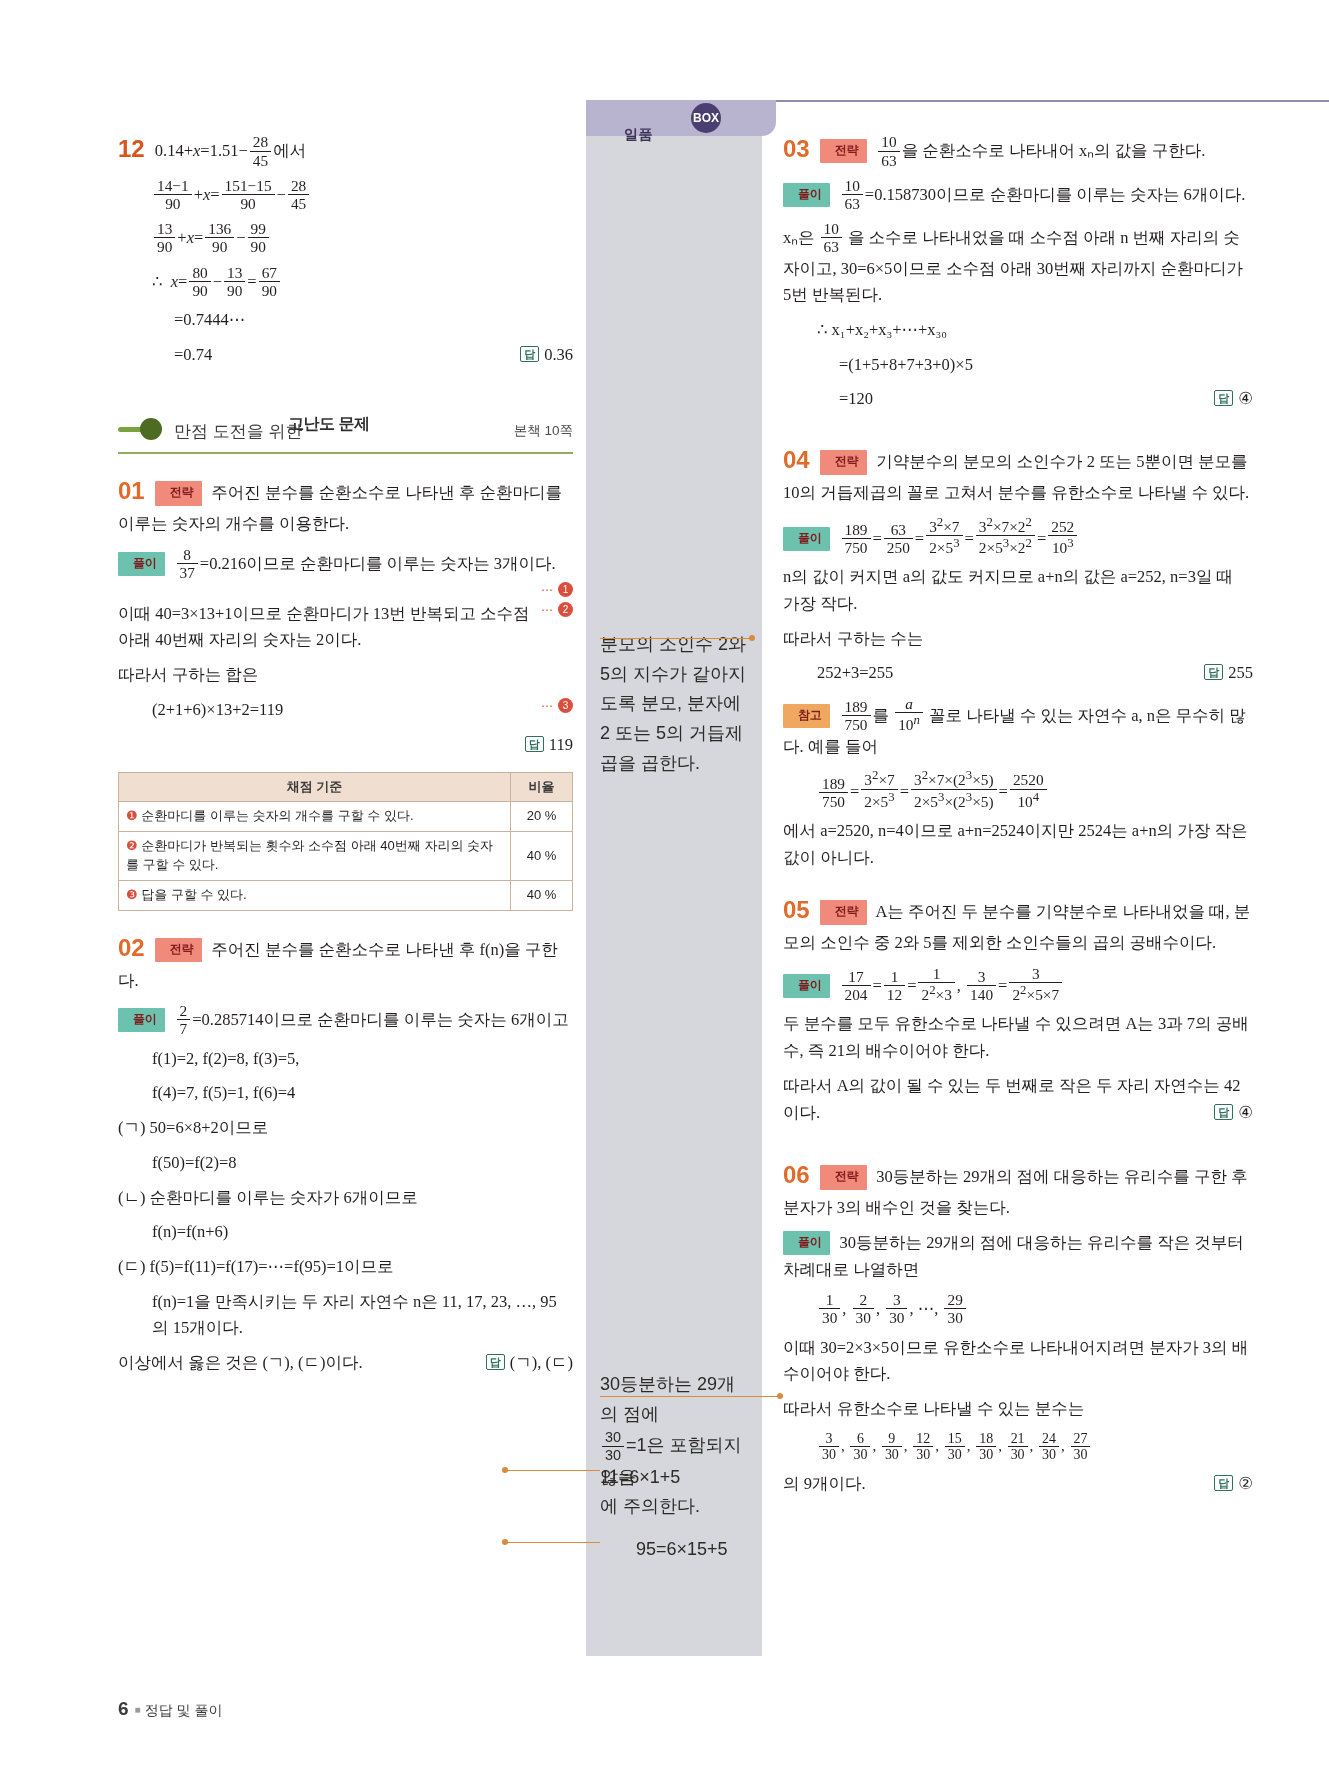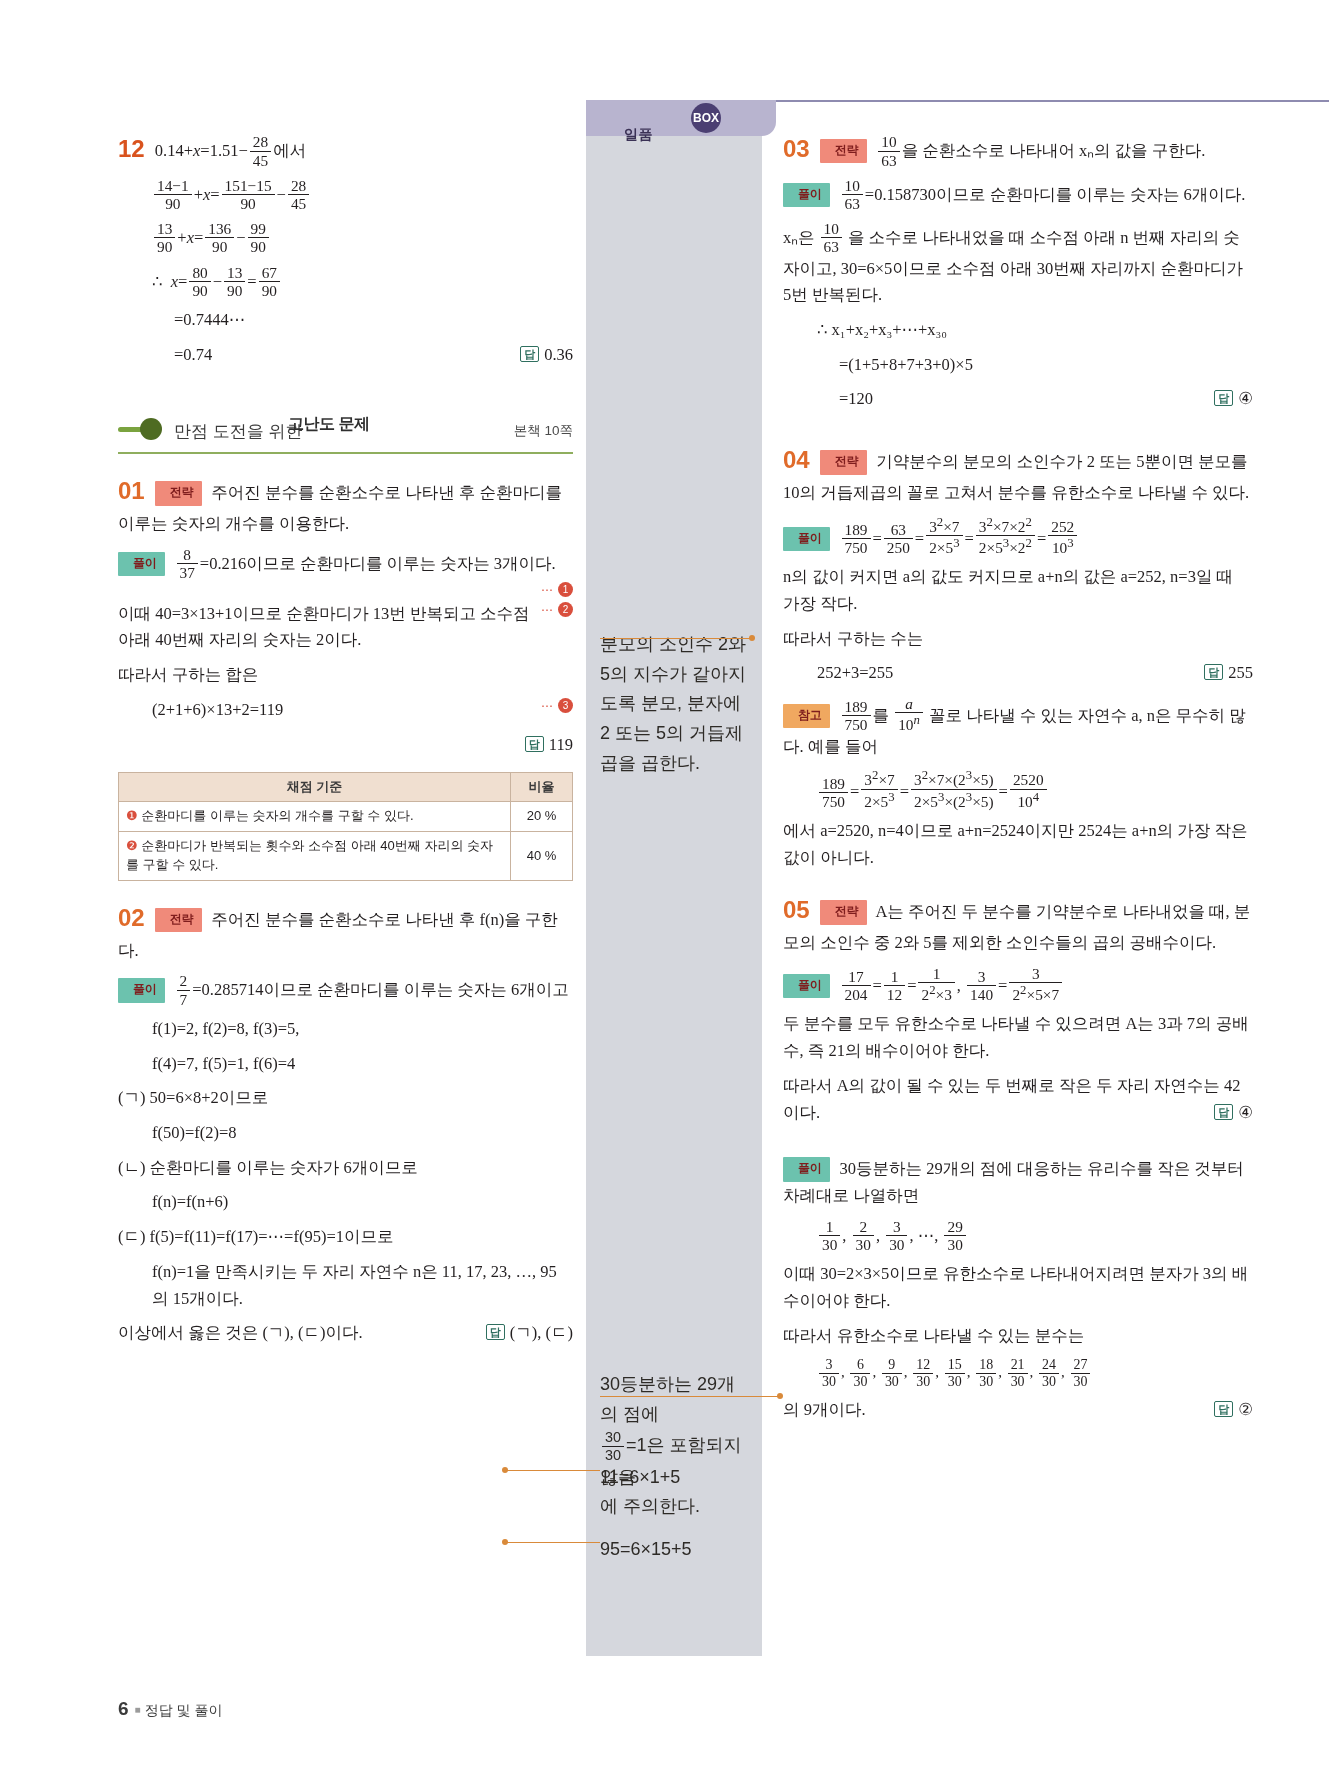--- a/index.html
+++ b/index.html
@@ -325,20 +325,24 @@
         </thead>
         <tbody>
           <tr>
             <td><span style="color:#d94f3d;">❶</span> <span>순환마디를 이루는 숫자의 개수를 구할 수 있다.</span></td>
             <td class="ratio">20 %</td>
           </tr>
           <tr>
             <td><span style="color:#d94f3d;">❷</span> <span>순환마디가 반복되는 횟수와 소수점 아래 40번째 자리의 숫자를 구할 수 있다.</span></td>
             <td class="ratio">40 %</td>
           </tr>
+          <tr>
+            <td><span style="color:#d94f3d;">❸</span> <span>답을 구할 수 있다.</span></td>
+            <td class="ratio">40 %</td>
+          </tr>
         </tbody>
       </table>
     </div>
 
     <div style="margin-top:18px;">
       <div class="blk">
         <span class="qnum">02</span>
         <span class="tag strategy">전략</span>
         <span>주어진 분수를 순환소수로 나타낸 후 f(n)을 구한다.</span>
       </div>
@@ -371,21 +375,21 @@
 
   <div class="col-note" style="top:1370px;">
     <div>30등분하는 29개의 점에</div>
     <div><span class="frac sm"><span class="num">30</span><span class="den">30</span></span><span>=1은 포함되지 않음</span></div>
     <div>에 주의한다.</div>
   </div>
 
   <div class="col-note" style="top:1463px;">
     <span>11=6×1+5</span>
   </div>
-  <div class="col-note" style="top:1535px;">
+  <div class="col-note" style="top:1535px;margin-left:36px;">
     <span>95=6×15+5</span>
   </div>
 
   <div class="leader" style="left:600px; top:638px; width:152px;"></div>
   <div class="leaddot" style="left:749px; top:635px;"></div>
 
   <div class="leader" style="left:600px; top:1396px; width:180px;"></div>
   <div class="leaddot" style="left:777px; top:1393px;"></div>
 
   <div class="leader" style="left:505px; top:1470px; width:95px;"></div>
@@ -470,20 +474,25 @@
         <span>따라서 A의 값이 될 수 있는 두 번째로 작은 두 자리 자연수는 42이다.</span>
         <span class="ans">
           <span class="ansbox">답</span><span>④</span>
         </span>
       </div>
       <div class="clear"></div>
     </div>
 
     <div style="margin-top:22px;">
       <div class="blk">
+        <span class="qnum">06</span>
+        <span class="tag strategy">전략</span>
+        <span>30등분하는 29개의 점에 대응하는 유리수를 구한 후 분자가 3의 배수인 것을 찾는다.</span>
+      </div>
+      <div class="blk">
         <span class="tag solution">풀이</span>
         <span>30등분하는 29개의 점에 대응하는 유리수를 작은 것부터 차례대로 나열하면</span>
       </div>
       <div class="blk ind">
         <span class="frac"><span class="num">1</span><span class="den">30</span></span>,&nbsp;<span class="frac"><span class="num">2</span><span class="den">30</span></span>,&nbsp;<span class="frac"><span class="num">3</span><span class="den">30</span></span>, ⋯,&nbsp;<span class="frac"><span class="num">29</span><span class="den">30</span></span>
       </div>
       <div class="blk">이때 30=2×3×5이므로 유한소수로 나타내어지려면 분자가 3의 배수이어야 한다.</div>
       <div class="blk">따라서 유한소수로 나타낼 수 있는 분수는</div>
       <div class="blk ind" style="font-size:15px;">
         <span class="frac"><span class="num">3</span><span class="den">30</span></span>,&nbsp;<span class="frac"><span class="num">6</span><span class="den">30</span></span>,&nbsp;<span class="frac"><span class="num">9</span><span class="den">30</span></span>,&nbsp;<span class="frac"><span class="num">12</span><span class="den">30</span></span>,&nbsp;<span class="frac"><span class="num">15</span><span class="den">30</span></span>,&nbsp;<span class="frac"><span class="num">18</span><span class="den">30</span></span>,&nbsp;<span class="frac"><span class="num">21</span><span class="den">30</span></span>,&nbsp;<span class="frac"><span class="num">24</span><span class="den">30</span></span>,&nbsp;<span class="frac"><span class="num">27</span><span class="den">30</span></span>

